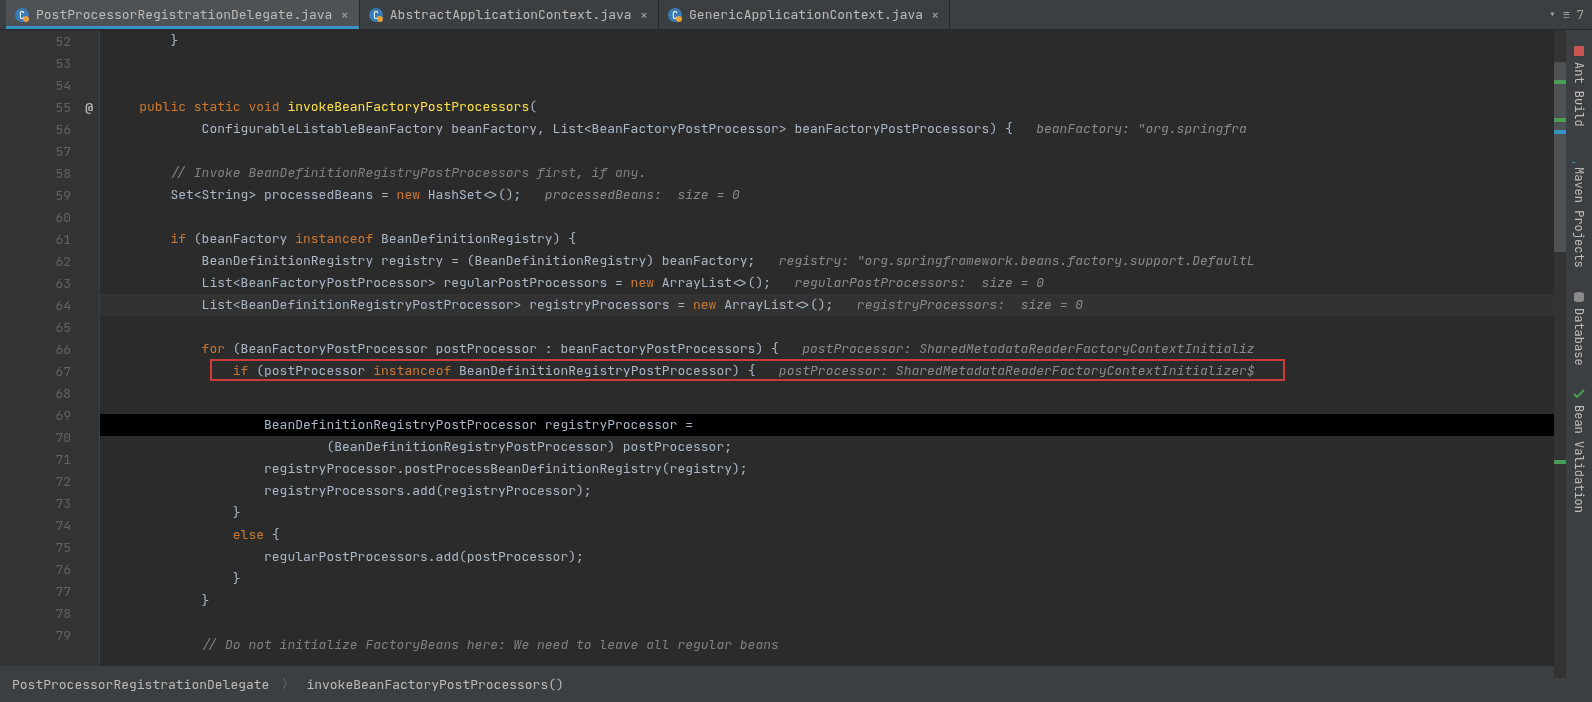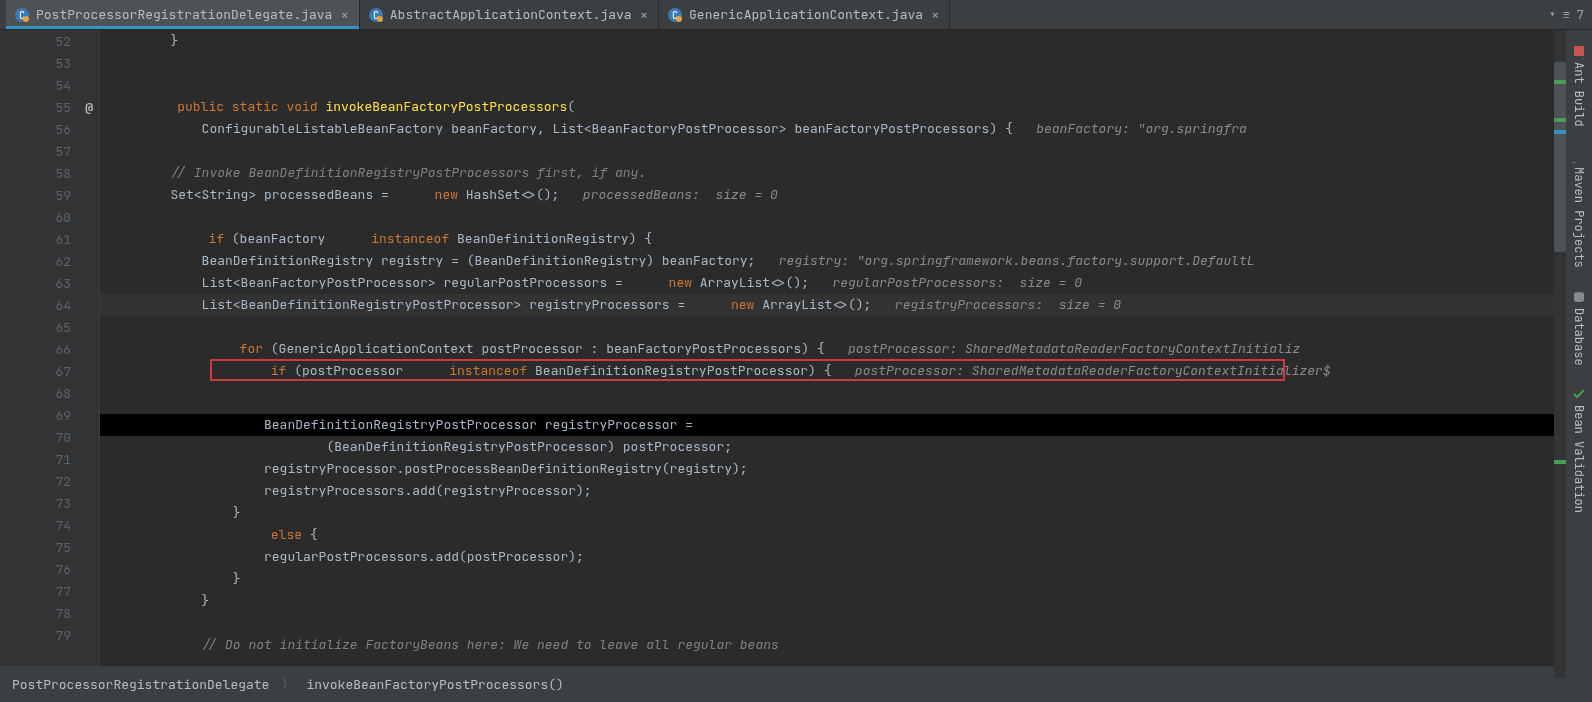--- a/index.html
+++ b/index.html
@@ -112,21 +112,21 @@
 }
 .code-line.hl-selected {
   background: #000000;
   margin-top: 32px;
 }
 .hl-box {
   border: 2px solid #cc3b3b;
   position: absolute;
   pointer-events: none;
 }
-.kw { color: #cc7832; margin-left: 38px; }
+.kw { color: #cc7832; }
 .comment { color: #808080; font-style: italic; }
 .hint { color: #8a8a8a; font-style: italic; }
 .method { color: #fde047; }
 .status-bar {
   height: 36px;
   background: #3c3f41;
   display: flex;
   align-items: center;
   padding: 0 12px;
   color: #bbbbbb;
@@ -257,21 +257,21 @@
     <div class="code-line"><span>            ConfigurableListableBeanFactory beanFactory, List&lt;BeanFactoryPostProcessor&gt; beanFactoryPostProcessors) {   </span><span class="hint">beanFactory: "org.springfra</span></div>
     <div class="code-line"><span></span></div>
     <div class="code-line"><span>        </span><span class="comment">// Invoke BeanDefinitionRegistryPostProcessors first, if any.</span></div>
     <div class="code-line"><span>        Set&lt;String&gt; processedBeans = </span><span class="kw">new </span><span>HashSet&lt;&gt;();   </span><span class="hint">processedBeans:  size = 0</span></div>
     <div class="code-line"><span></span></div>
     <div class="code-line"><span>        </span><span class="kw">if </span><span>(beanFactory </span><span class="kw">instanceof </span><span>BeanDefinitionRegistry) {</span></div>
     <div class="code-line"><span>            BeanDefinitionRegistry registry = (BeanDefinitionRegistry) beanFactory;   </span><span class="hint">registry: "org.springframework.beans.factory.support.DefaultL</span></div>
     <div class="code-line"><span>            List&lt;BeanFactoryPostProcessor&gt; regularPostProcessors = </span><span class="kw">new </span><span>ArrayList&lt;&gt;();   </span><span class="hint">regularPostProcessors:  size = 0</span></div>
     <div class="code-line hl-current"><span>            List&lt;BeanDefinitionRegistryPostProcessor&gt; registryProcessors = </span><span class="kw">new </span><span>ArrayList&lt;&gt;();   </span><span class="hint">registryProcessors:  size = 0</span></div>
     <div class="code-line"><span></span></div>
-    <div class="code-line"><span>            </span><span class="kw">for </span><span>(GenericApplicationContext postProcessor : beanFactoryPostProcessors) {   </span><span class="hint">postProcessor: SharedMetadataReaderFactoryContextInitializ</span></div>
+    <div class="code-line"><span>            </span><span class="kw">for </span><span>(BeanFactoryPostProcessor postProcessor : beanFactoryPostProcessors) {   </span><span class="hint">postProcessor: SharedMetadataReaderFactoryContextInitializ</span></div>
     <div class="code-line"><span>                </span><span class="kw">if </span><span>(postProcessor </span><span class="kw">instanceof </span><span>BeanDefinitionRegistryPostProcessor) {   </span><span class="hint">postProcessor: SharedMetadataReaderFactoryContextInitializer$</span></div>
     <div class="code-line hl-selected"><span>                    BeanDefinitionRegistryPostProcessor registryProcessor =</span></div>
     <div class="code-line"><span>                            (BeanDefinitionRegistryPostProcessor) postProcessor;</span></div>
     <div class="code-line"><span>                    registryProcessor.postProcessBeanDefinitionRegistry(registry);</span></div>
     <div class="code-line"><span>                    registryProcessors.add(registryProcessor);</span></div>
     <div class="code-line"><span>                }</span></div>
     <div class="code-line"><span>                </span><span class="kw">else </span><span>{</span></div>
     <div class="code-line"><span>                    regularPostProcessors.add(postProcessor);</span></div>
     <div class="code-line"><span>                }</span></div>
     <div class="code-line"><span>            }</span></div>

